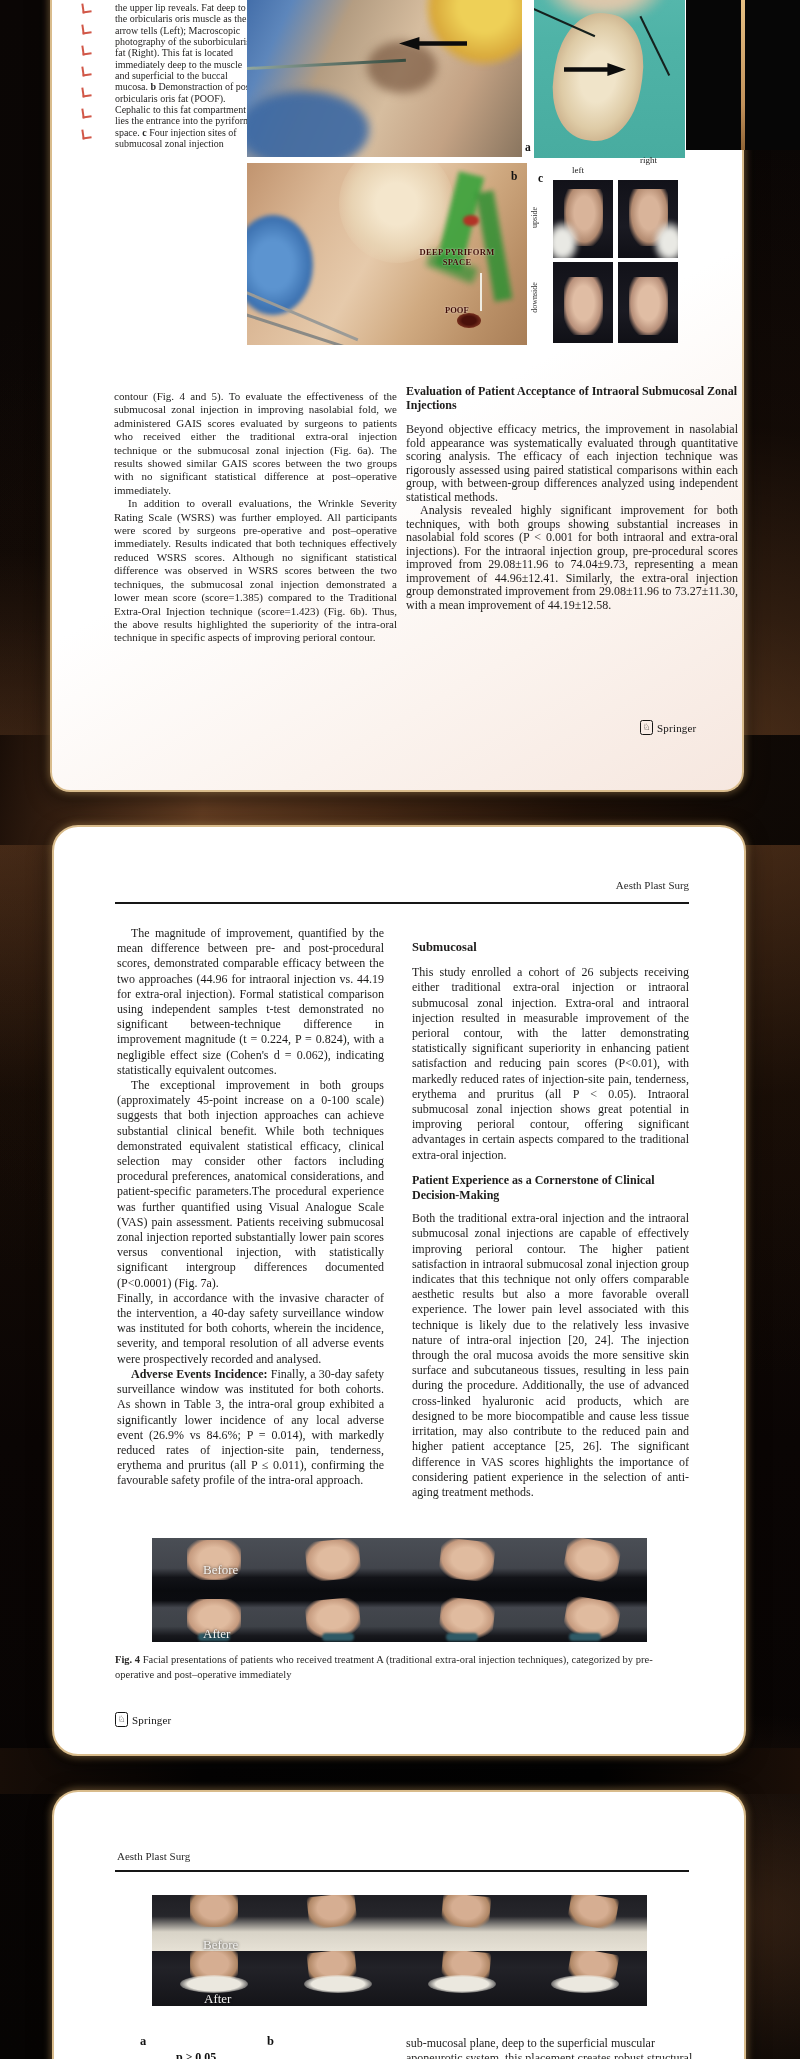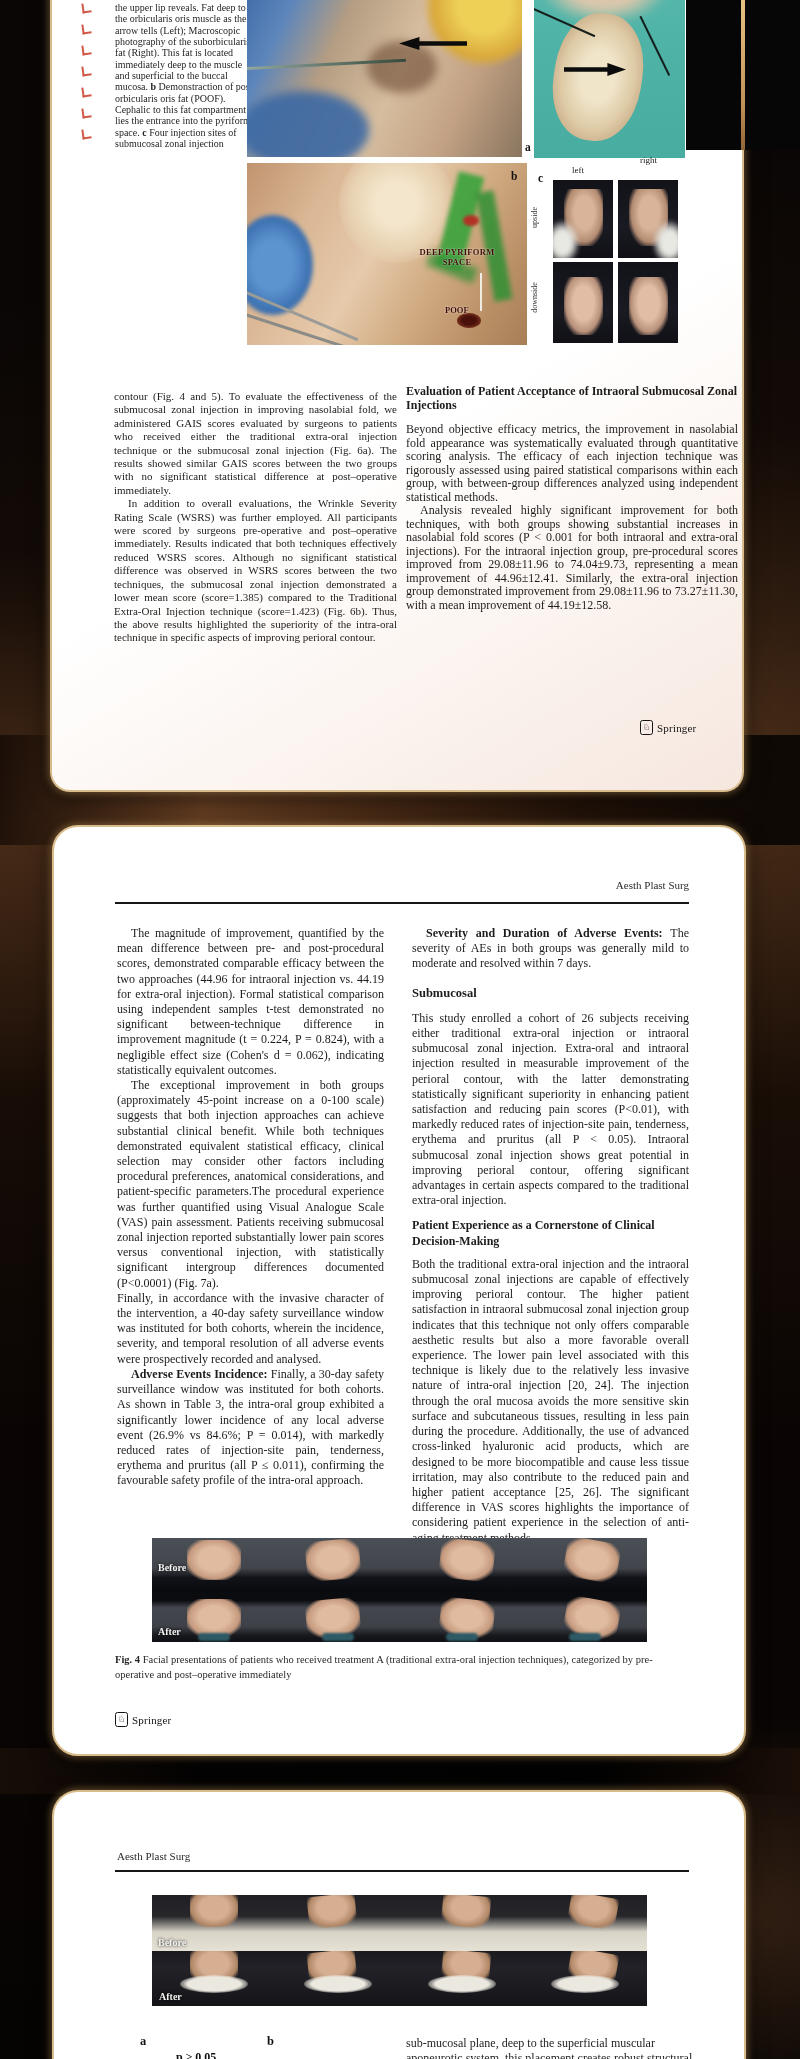--- a/index.html
+++ b/index.html
@@ -126,22 +126,22 @@
   .f4c.r2 .face{top:9px;height:38px;}
   .f4c .collar{position:absolute;left:46px;bottom:1px;width:32px;height:8px;border-radius:4px;
     background:#2e5a66;filter:blur(1px);}
   .f5c{width:123.75px;height:55.5px;position:relative;overflow:hidden;}
   .f5c.r1{background:linear-gradient(180deg,#1f1f24 0%,#26262b 38%,#d8d3c7 66%,#e6e1d5 100%);}
   .f5c.r2{background:linear-gradient(180deg,#1a1a1f 0%,#222228 30%,#141418 100%);}
   .f5c .face{position:absolute;left:38px;top:0;width:48px;height:32px;
     background:radial-gradient(ellipse at 50% 40%,#d6ae92 42%,#b08766 68%,rgba(176,135,102,0) 82%);}
   .f5c .collar5{position:absolute;left:28px;top:24px;width:68px;height:18px;border-radius:50%;
     background:radial-gradient(#ebe8df 55%,rgba(235,232,223,0) 80%);}
-  .photo-label{position:absolute;color:#f4f3f1;font-weight:bold;font-size:10px;
-    text-shadow:0 0 3px rgba(0,0,0,.9);}
+  .photo-label{position:absolute;color:#f4f3f1;font-weight:normal;font-size:13px;
+    text-shadow:0 0 3px rgba(0,0,0,.9);margin-left:45px;}
 </style>
 </head>
 <body>
 
 <div class="band band1"></div>
 <div class="band band2"></div>
 
 <section class="page" id="page1">
 
   <div class="redmarks">
@@ -234,21 +234,20 @@
   <div class="rule" style="left:61px;top:75px;width:574px;"></div>
 
   <div class="col txt fs2" style="left:63px;top:99px;width:267px;">
     <p class="ind">The magnitude of improvement, quantified by the mean difference between pre- and post-procedural scores, demonstrated comparable efficacy between the two approaches (44.96 for intraoral injection vs. 44.19 for extra-oral injection). Formal statistical comparison using independent samples t-test demonstrated no significant between-technique difference in improvement magnitude (t = 0.224, P = 0.824), with a negligible effect size (Cohen's d = 0.062), indicating statistically equivalent outcomes.</p>
     <p class="ind">The exceptional improvement in both groups (approximately 45-point increase on a 0-100 scale) suggests that both injection approaches can achieve substantial clinical benefit. While both techniques demonstrated equivalent statistical efficacy, clinical selection may consider other factors including procedural preferences, anatomical considerations, and patient-specific parameters.The procedural experience was further quantified using Visual Analogue Scale (VAS) pain assessment. Patients receiving submucosal zonal injection reported substantially lower pain scores versus conventional injection, with statistically significant intergroup differences documented (P&lt;0.0001) (Fig. 7a).</p>
     <p>Finally, in accordance with the invasive character of the intervention, a 40-day safety surveillance window was instituted for both cohorts, wherein the incidence, severity, and temporal resolution of all adverse events were prospectively recorded and analysed.</p>
     <p class="ind"><b>Adverse Events Incidence: </b><span>Finally, a 30-day safety surveillance window was instituted for both cohorts. As shown in Table 3, the intra-oral group exhibited a significantly lower incidence of any local adverse event (26.9% vs 84.6%; P = 0.014), with markedly reduced rates of injection-site pain, tenderness, erythema and pruritus (all P ≤ 0.011), confirming the favourable safety profile of the intra-oral approach.</span></p>
   </div>
 
   <div class="col txt fs2" style="left:358px;top:99px;width:277px;">
-    <p class="ind"><b>Severity and Duration of Adverse Events: </b><span>The severity of AEs in both groups was generally mild to moderate and resolved within 7 days.</span></p>
     <p class="bold colhead" style="font-size:12.5px;margin:14px 0 10px 0;">Submucosal</p>
     <p>This study enrolled a cohort of 26 subjects receiving either traditional extra-oral injection or intraoral submucosal zonal injection. Extra-oral and intraoral injection resulted in measurable improvement of the perioral contour, with the latter demonstrating statistically significant superiority in enhancing patient satisfaction and reducing pain scores (P&lt;0.01), with markedly reduced rates of injection-site pain, tenderness, erythema and pruritus (all P &lt; 0.05). Intraoral submucosal zonal injection shows great potential in improving perioral contour, offering significant advantages in certain aspects compared to the traditional extra-oral injection.</p>
     <p class="bold colhead">Patient Experience as a Cornerstone of Clinical Decision-Making</p>
     <p>Both the traditional extra-oral injection and the intraoral submucosal zonal injections are capable of effectively improving perioral contour. The higher patient satisfaction in intraoral submucosal zonal injection group indicates that this technique not only offers comparable aesthetic results but also a more favorable overall experience. The lower pain level associated with this technique is likely due to the relatively less invasive nature of intra-oral injection [20, 24]. The injection through the oral mucosa avoids the more sensitive skin surface and subcutaneous tissues, resulting in less pain during the procedure. Additionally, the use of advanced cross-linked hyaluronic acid products, which are designed to be more biocompatible and cause less tissue irritation, may also contribute to the reduced pain and higher patient acceptance [25, 26]. The significant difference in VAS scores highlights the importance of considering patient experience in the selection of anti-aging treatment methods.</p>
   </div>
 
   <div class="strip" style="left:98px;top:711px;width:495px;height:104px;">
     <div class="f4c r1">
         <div class="face"></div>
       </div>

